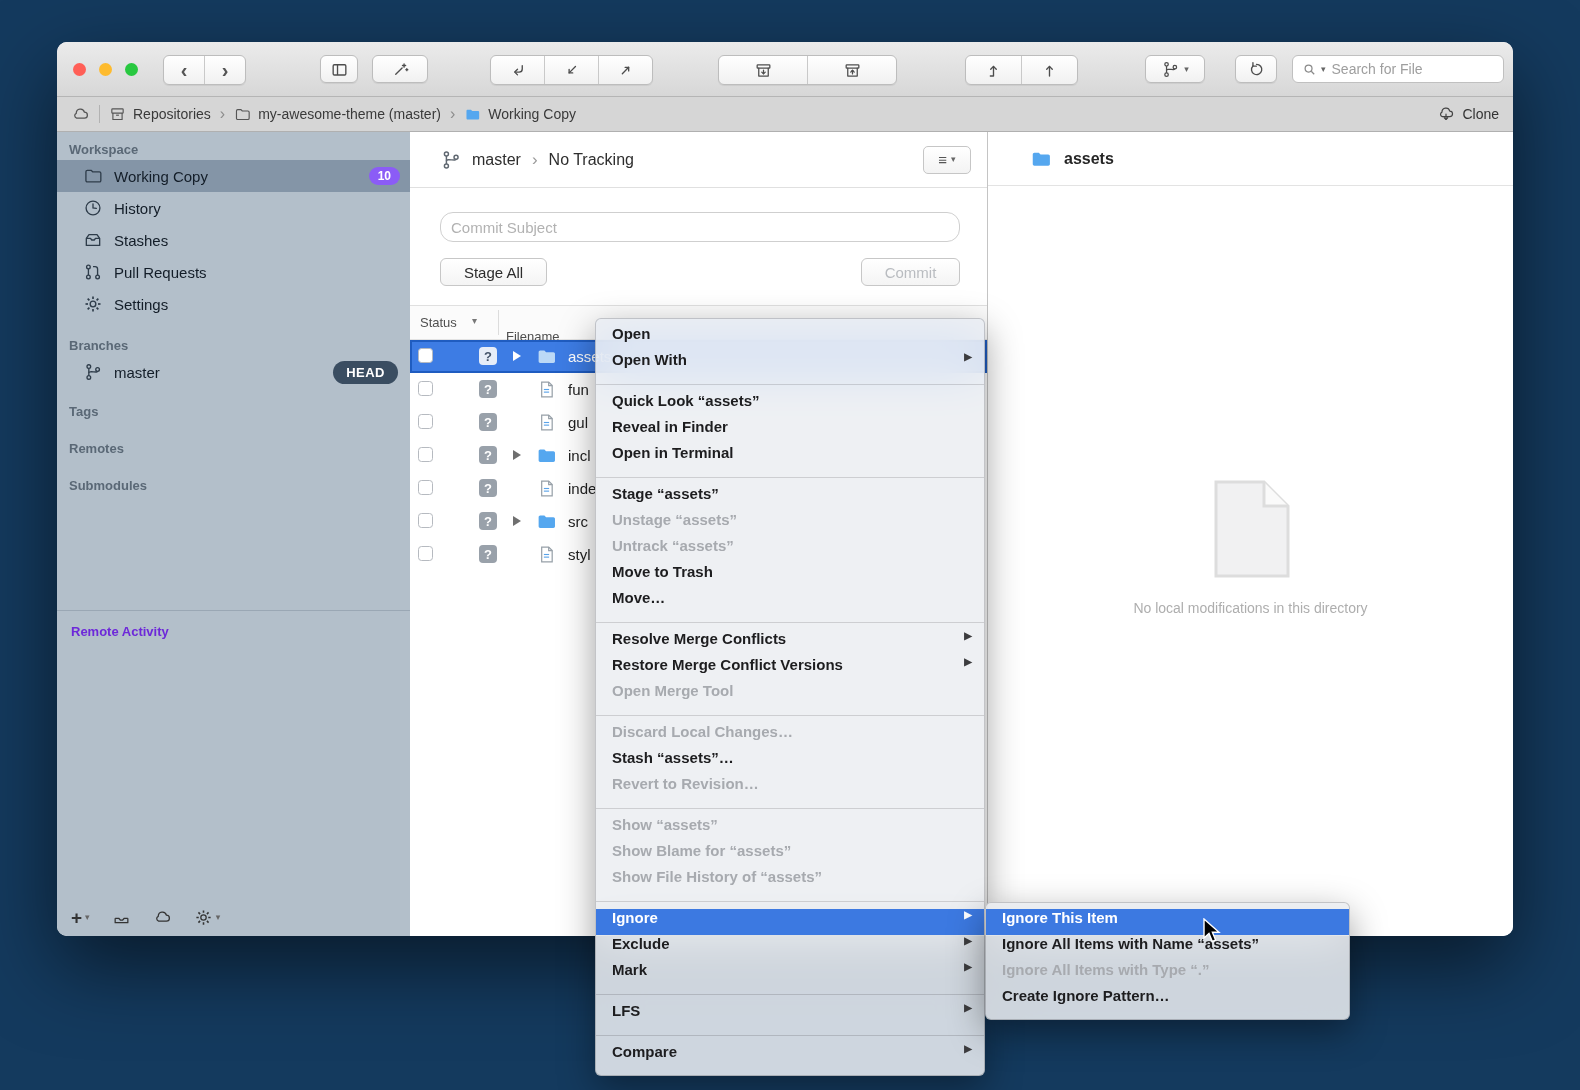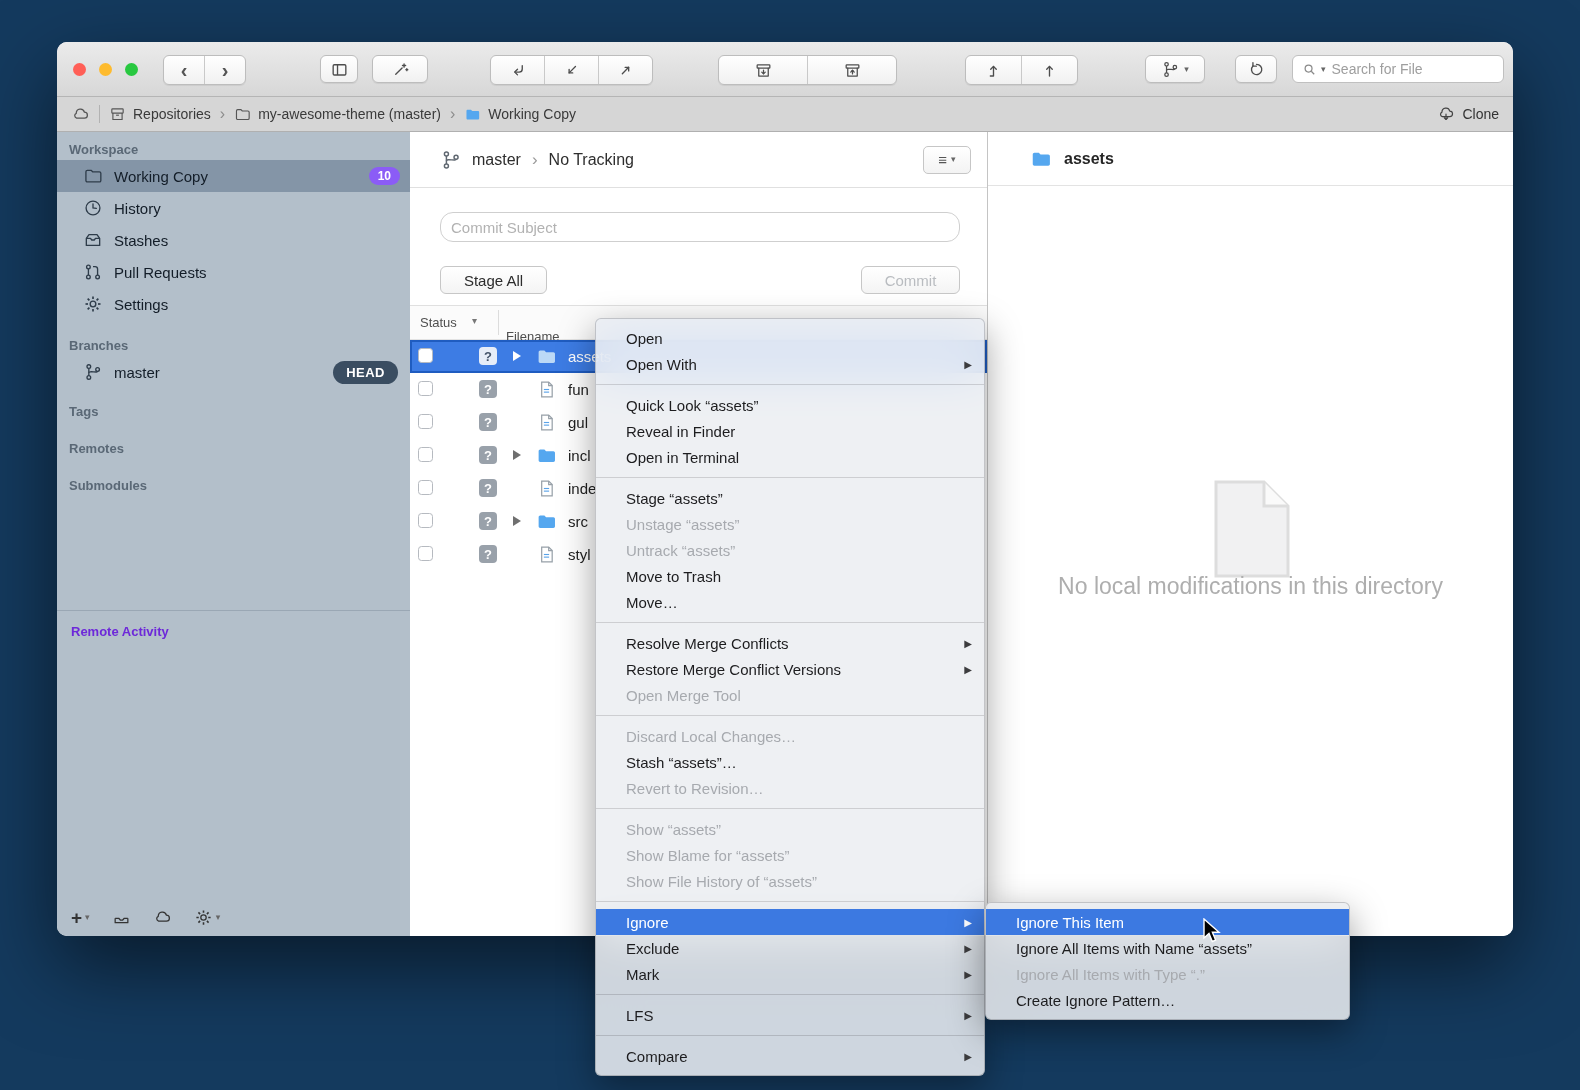--- a/index.html
+++ b/index.html
@@ -67,21 +67,21 @@
   .bb-listbtn{margin-left:auto;width:46px;height:26px;border:1px solid #c6c6c6;border-radius:5px;
               background:linear-gradient(#fff,#f3f3f3);display:flex;align-items:center;
               justify-content:center;gap:4px;color:#555;}
   .listgl{font-size:15px;line-height:1;}
   
   .commit-area{position:relative;height:117px;border-bottom:1px solid #e0e0e0;flex:none;}
   .commit-input{position:absolute;left:30px;top:24px;width:520px;height:30px;border:1px solid #cfcfcf;
                 border-radius:13px;font-size:15px;padding:0 10px;box-sizing:border-box;color:#333;
                 font-family:"Liberation Sans",sans-serif;outline:none;}
   .commit-input::placeholder{color:#b2b2b2;}
-  .mbtn{position:absolute;top:78px;height:28px;border:1px solid #c7c7c7;border-radius:6px;
+  .mbtn{position:absolute;top:70px;height:28px;border:1px solid #c7c7c7;border-radius:6px;
         background:linear-gradient(#ffffff,#f4f4f4);font-size:15px;color:#2c2c2c;display:flex;
         align-items:center;justify-content:center;box-sizing:border-box;font-family:"Liberation Sans",sans-serif;}
   .btn-stage{left:30px;width:107px;}
   .btn-commit{left:451px;width:99px;color:#b9bcc0;}
   
   .list-header{height:33px;border-bottom:1px solid #e3e3e3;background:#fbfbfb;position:relative;
                font-size:13px;color:#4f4f4f;flex:none;}
   .lh-status{position:absolute;left:10px;top:9px;}
   .lh-sort{position:absolute;left:62px;top:9px;font-size:10px;color:#777;}
   .lh-div{position:absolute;left:88px;top:4px;bottom:4px;width:1px;background:#dcdcdc;}
@@ -98,29 +98,29 @@
   .frow.selected .disc{border-left-color:#fff;}
   .ficon{position:absolute;left:126px;top:6px;width:21px;height:21px;}
   .fname{position:absolute;left:158px;top:8px;font-size:15px;color:#222;}
   .frow.selected .fname{color:#fff;}
   
   .rp-header{height:53px;border-bottom:1px solid #e3e3e3;display:flex;align-items:center;
              padding-left:42px;gap:12px;}
   .rp-title{font-size:16px;font-weight:bold;color:#262626;}
   .rp-body{position:relative;height:750px;}
   .rp-doc{position:absolute;left:50%;top:293px;transform:translateX(-50%);}
-  .rp-msg{position:absolute;left:0;right:0;top:387px;text-align:center;font-size:23px;color:#aeaeae;}
+  .rp-msg{position:absolute;left:0;right:0;top:414px;text-align:center;font-size:14px;color:#aeaeae;}
   
   .ctx-menu{position:absolute;left:595px;top:318px;width:390px;background:rgba(236,238,241,0.87);
             backdrop-filter:blur(24px) saturate(1.3);border-radius:6px;border:1px solid rgba(0,0,0,0.18);
             box-shadow:0 12px 36px rgba(0,0,0,0.38);padding:6px 0;z-index:50;box-sizing:border-box;}
   .ctx-submenu{position:absolute;left:985px;top:902px;width:365px;background:rgba(236,238,241,0.87);
                backdrop-filter:blur(24px) saturate(1.3);border-radius:6px;border:1px solid rgba(0,0,0,0.18);
                box-shadow:0 12px 36px rgba(0,0,0,0.38);padding:6px 0;z-index:51;box-sizing:border-box;}
-  .mi{height:26px;display:flex;align-items:center;padding:0 12px 0 30px;font-size:15px;color:#1d1d1f;}
+  .mi{height:26px;display:flex;padding:0 12px 0 16px;font-size:15px;color:#1d1d1f;font-weight:bold;}
   .mi .arrow{margin-left:auto;font-size:10px;color:#3c3c3e;}
   .mi.dis{color:#a7aaaf;}
   .mi.hl{background:#3c79e1;color:#fff;}
   .mi.hl .arrow{color:#fff;}
   .msep{height:1px;background:rgba(0,0,0,0.14);margin:7px 0;}
   
   .cursor{position:absolute;left:1202px;top:918px;z-index:60;}
 </style>
 </head>
 <body>

